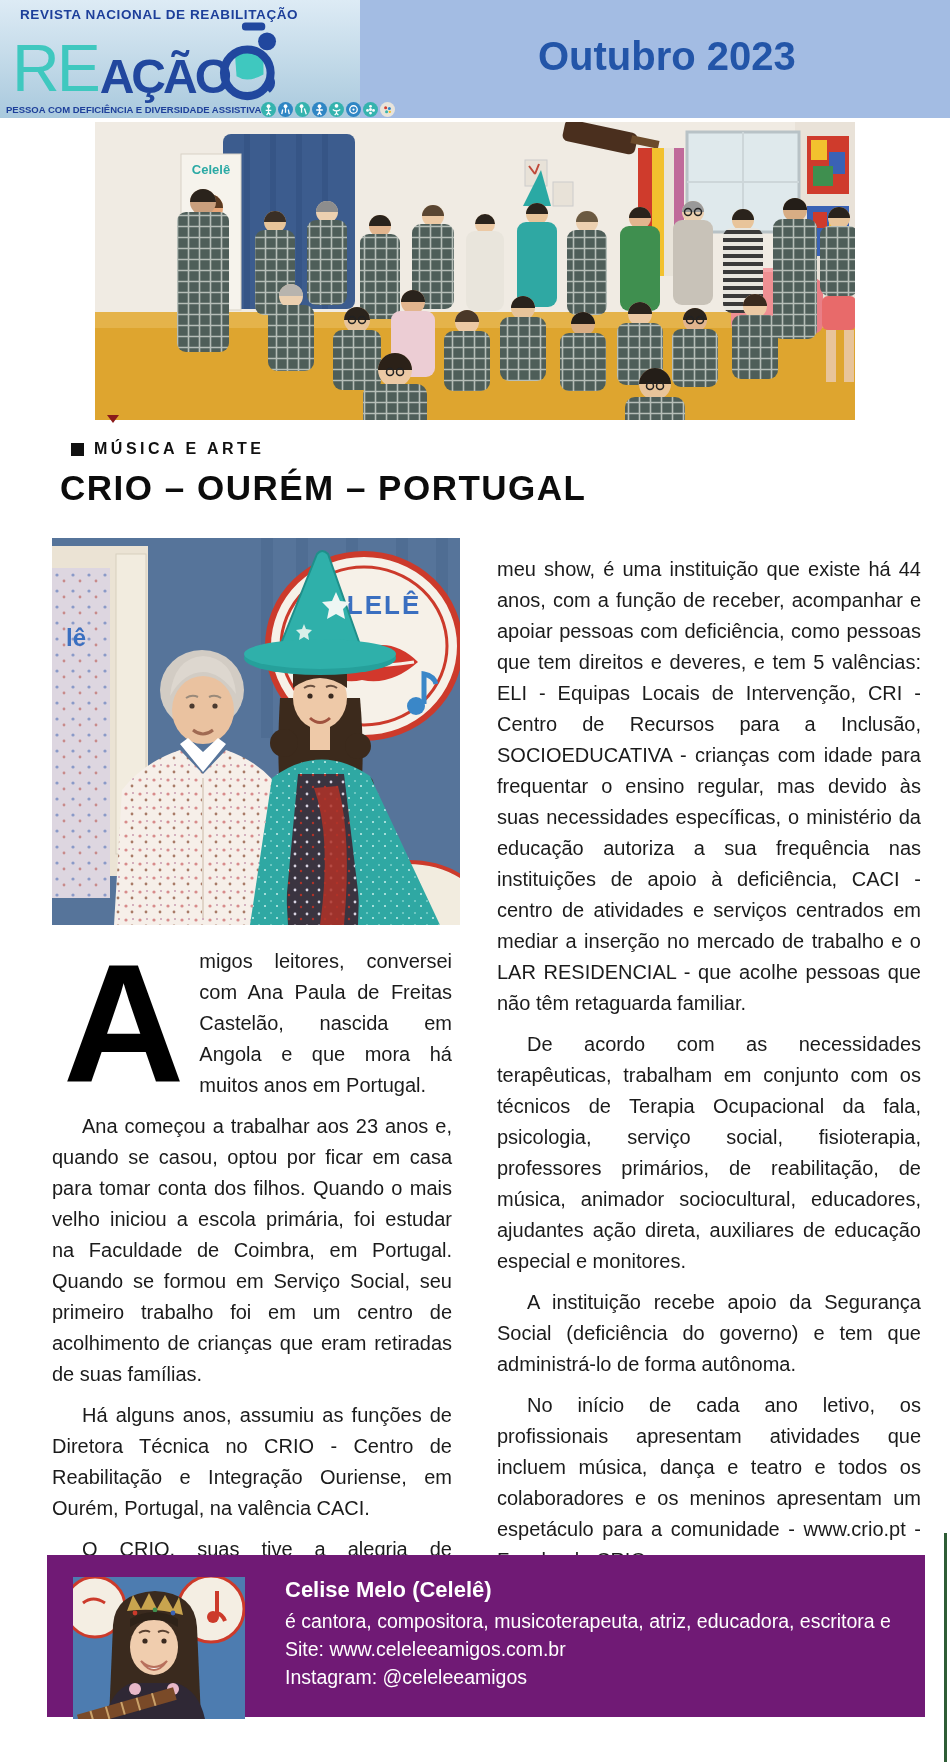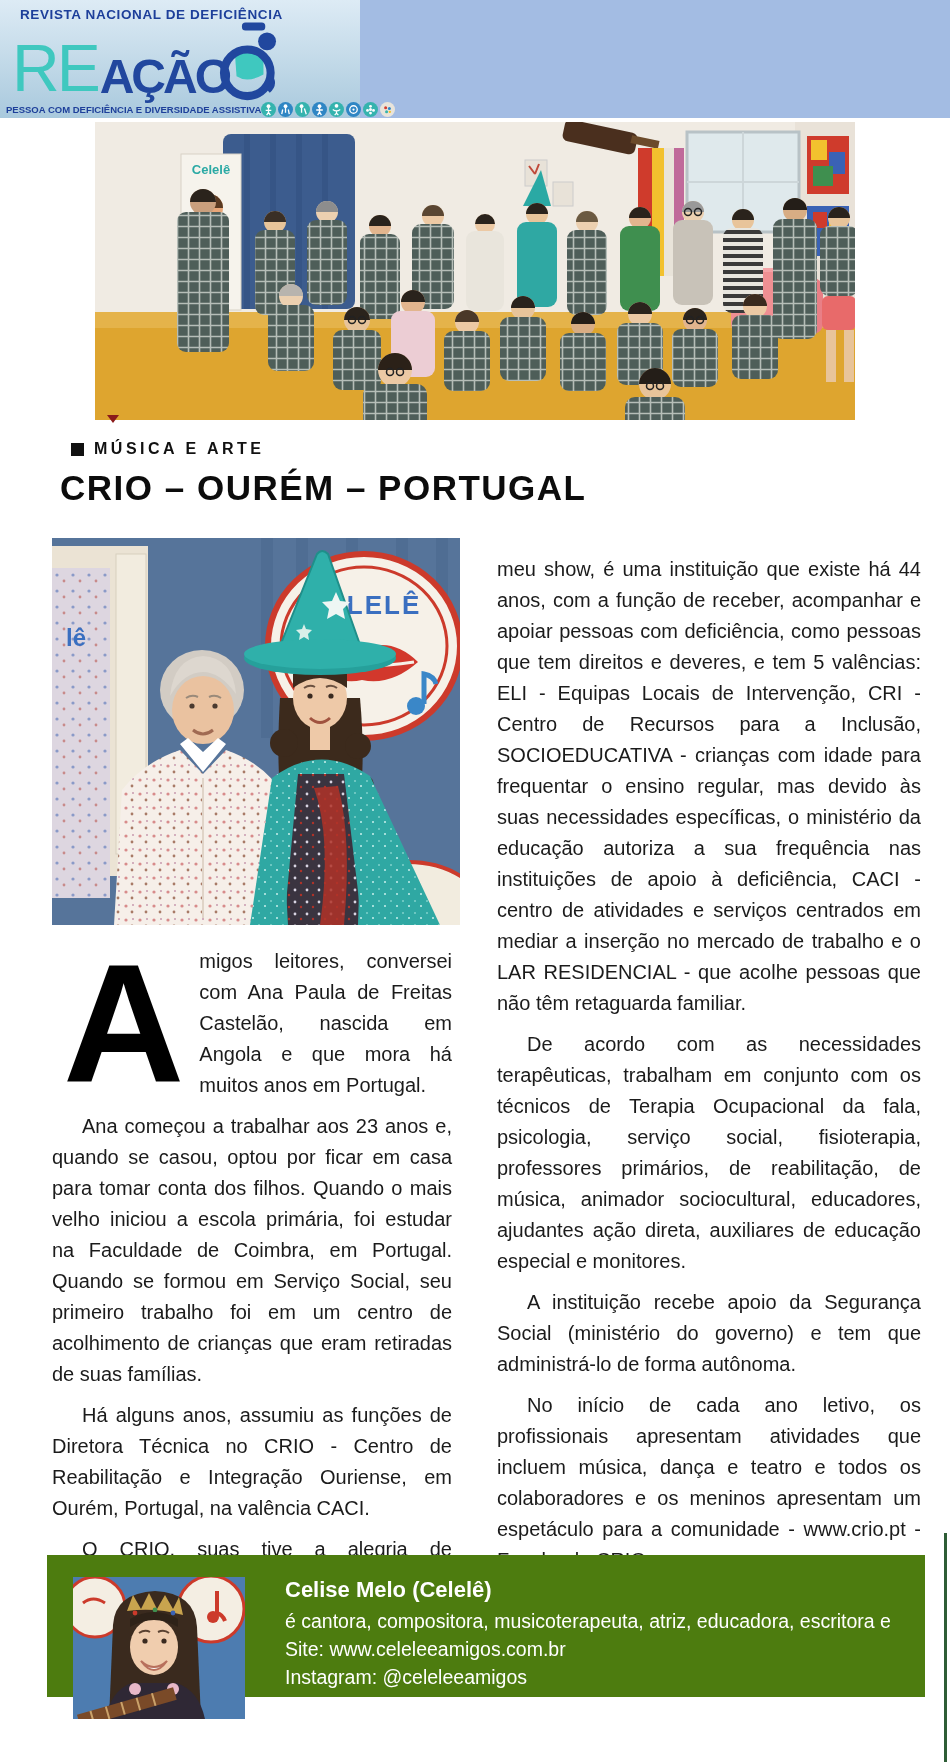--- a/index.html
+++ b/index.html
@@ -41,36 +41,36 @@
   .col p{margin:10px;}
   .col p.indent{text-indent:30px;}
   .col-left{position:absolute;left:42px;top:936px;width:420px;}
   .col-right{position:absolute;left:487px;top:544px;width:444px;}
   .dropcap{float:left;font-size:168px;line-height:148px;font-weight:bold;color:#000;
       margin:4px 15px 0 11px;}
   .p-last{position:relative;padding-right:30px;}
   .end-icon{position:absolute;right:0;bottom:2px;width:26px;height:26px;}
 
   
-  .footer-box{position:absolute;left:47px;top:1555px;width:878px;height:142px;background:#4d7c0f;}
+  .footer-box{position:absolute;left:47px;top:1555px;width:878px;height:162px;background:#701a75;}
   .footer-photo{position:absolute;left:26px;top:22px;width:172px;height:142px;}
   .footer-text{position:absolute;left:238px;top:20px;width:620px;color:#fff;}
   .footer-name{font-size:22px;font-weight:bold;line-height:30px;margin-bottom:2px;}
   .footer-line{font-size:19.5px;line-height:28px;white-space:nowrap;}
 
   .edge-line{position:absolute;left:944px;top:1533px;width:3px;height:229px;background:#2e5d36;}
 </style>
 </head>
 <body>
 
 <div id="page">
 
   <div class="band">
     <div class="logo-panel">
-      <div class="masthead-small">REVISTA NACIONAL DE DEFICIÊNCIA</div>
+      <div class="masthead-small">REVISTA NACIONAL DE REABILITAÇÃO</div>
       <div class="logo-row">
         <span class="logo-re">RE</span>
           <span class="logo-rest">AÇÃO</span>
         <svg class="logo-wheel" viewBox="0 0 78 92">
           <rect x="30" y="2" width="26" height="9" rx="4" fill="#21479e"></rect>
           <circle cx="58" cy="23" r="10" fill="#21479e"></circle>
           <path d="M22 34 Q44 22 54 38 L54 60 Q36 70 24 62 Z" fill="#3fc8bf"></path>
           <circle cx="36" cy="58" r="26" fill="none" stroke="#21479e" stroke-width="9"></circle>
           <path d="M60 60 q8 10 -1 18" stroke="#21479e" stroke-width="6" fill="none"></path>
         </svg>
@@ -119,20 +119,21 @@
           <svg width="15" height="15" viewBox="0 0 16 16">
               <circle cx="8" cy="8" r="8" fill="#e9e4da"></circle>
               <circle cx="6" cy="6" r="1.6" fill="#d23c30"></circle>
               <circle cx="10" cy="7" r="1.6" fill="#2f86c4"></circle>
               <circle cx="7" cy="10.5" r="1.6" fill="#35b3ae"></circle>
               <circle cx="10.5" cy="10.5" r="1.3" fill="#f2c12e"></circle>
             </svg>
         </span>
       </div>
     </div>
+    <div class="issue-date">Outubro 2023</div>
   </div>
 
   <div class="group-photo">
     <svg class="ph" viewBox="0 0 760 298">
       <defs>
         <pattern id="plaid" width="11" height="11" patternUnits="userSpaceOnUse">
           <rect width="11" height="11" fill="#4e5e59"></rect>
           <path d="M0 5.5 H11 M5.5 0 V11" stroke="#d8ded8" stroke-width="1.6" opacity="0.75"></path>
         </pattern>
         <pattern id="stripes" width="8" height="8" patternUnits="userSpaceOnUse">
@@ -370,21 +371,21 @@
   <div class="col col-left">
     <p><span class="dropcap">A</span><span>migos leitores, conversei com Ana Paula de Freitas Castelão, nascida em Angola e que mora há muitos anos em Portugal.</span></p>
     <p class="indent">Ana começou a trabalhar aos 23 anos e, quando se casou, optou por ficar em casa para tomar conta dos filhos. Quando o mais velho iniciou a escola primária, foi estudar na Faculdade de Coimbra, em Portugal. Quando se formou em Serviço Social, seu primeiro trabalho foi em um centro de acolhimento de crianças que eram retiradas de suas famílias.</p>
     <p class="indent">Há alguns anos, assumiu as funções de Diretora Técnica no CRIO - Centro de Reabilitação e Integração Ouriense, em Ourém, Portugal, na valência CACI.</p>
     <p class="indent">O CRIO, suas tive a alegria de apresentar</p>
   </div>
 
   <div class="col col-right">
     <p>meu show, é uma instituição que existe há 44 anos, com a função de receber, acompanhar e apoiar pessoas com deficiência, como pessoas que tem direitos e deveres, e tem 5 valências:  ELI - Equipas Locais de Intervenção, CRI - Centro de Recursos para a Inclusão, SOCIOEDUCATIVA - crianças com idade para frequentar o ensino regular, mas devido às suas necessidades específicas,  o ministério da educação autoriza a sua frequência nas instituições de apoio à deficiência, CACI - centro de atividades e serviços centrados em mediar a inserção no mercado de trabalho e o LAR RESIDENCIAL - que acolhe pessoas que não têm retaguarda familiar.</p>
     <p class="indent">De acordo com as necessidades terapêuticas, trabalham em conjunto com os técnicos de Terapia Ocupacional da fala, psicologia, serviço social, fisioterapia, professores primários, de reabilitação, de música, animador sociocultural, educadores, ajudantes ação direta, auxiliares de educação especial e monitores.</p>
-    <p class="indent">A instituição recebe apoio da Segurança Social (ministério do governo) e tem que administrá-lo de forma autônoma.</p>
+    <p class="indent">A instituição recebe apoio da Segurança Social (deficiência do governo) e tem que administrá-lo de forma autônoma.</p>
     <p class="indent">No início de cada ano letivo, os profissionais apresentam atividades que incluem música, dança e teatro e todos os colaboradores e os meninos apresentam um espetáculo para a comunidade - www.crio.pt - Facebook: CRIO.</p>
     <p class="indent p-last"><span>Parabéns pelo ótimo trabalho desenvolvido !</span><svg class="end-icon" viewBox="0 0 26 26">
           <path d="M21 6 A10 10 0 1 0 23 14" stroke="#2f6db5" stroke-width="3" fill="none" stroke-linecap="round"></path>
           <circle cx="19" cy="4" r="3" fill="#2f6db5"></circle>
           <path d="M8 10 q6 -4 9 2 l-1 7 q-6 3 -9 -1 z" fill="#3ab5ad"></path>
         </svg></p>
   </div>
 
   <div class="footer-box">
     <div class="footer-photo">

